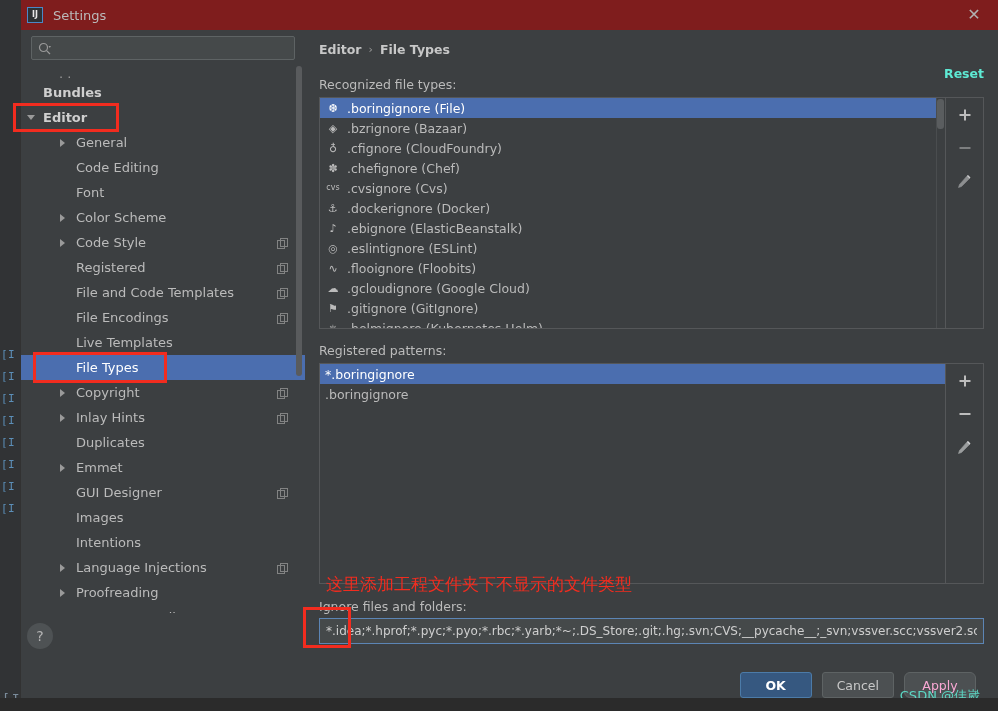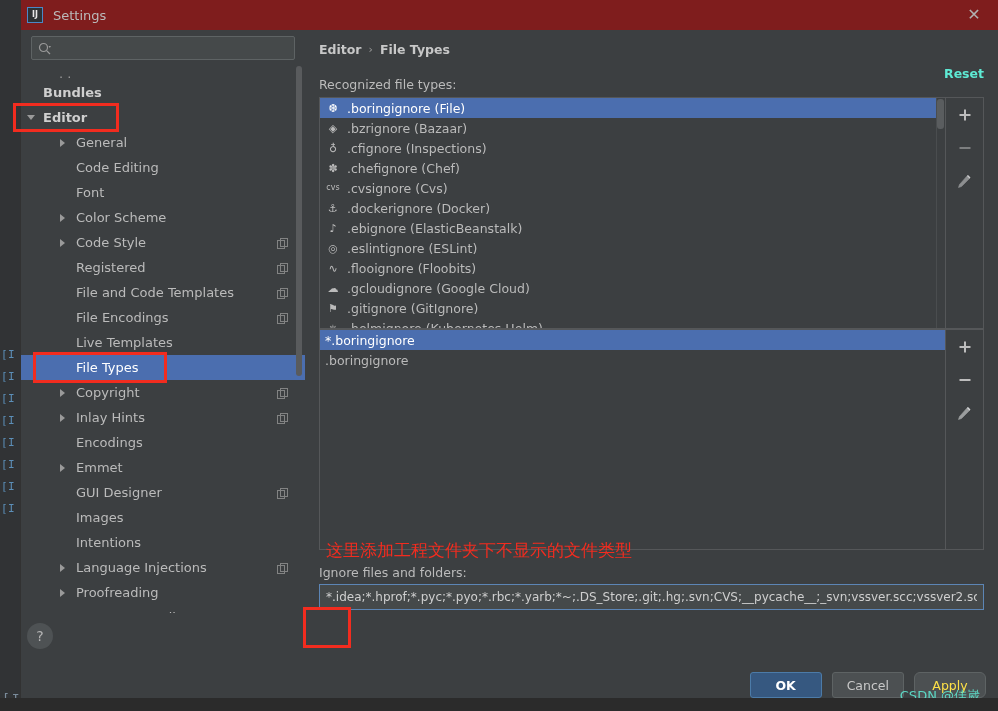--- a/index.html
+++ b/index.html
@@ -194,30 +194,30 @@
   }
   .redbox {
     position: absolute; border: 3px solid #f22c1f; pointer-events: none;
     z-index: 30;
   }
 
   
   #footer {
     height: 52px; flex: 0 0 52px; position: relative;
     display: flex; align-items: center; justify-content: flex-end;
-    padding-right: 12px; gap: 10px; background: #3c3f41;
+    padding-right: 22px; gap: 10px; background: #3c3f41;
   }
   .btn {
     min-width: 72px; height: 26px; border-radius: 3px;
     font-size: 12.5px; display: flex; align-items: center;
     justify-content: center; cursor: pointer; padding: 0 14px;
   }
   .btn.primary { background: #365880; border: 1px solid #4c7ba8; color: #ffffff; font-weight: bold; }
   .btn.normal  { background: #4c5052; border: 1px solid #5e6364; color: #c8c8c8; }
-  .btn.normal.disabledish { color: #fde047; border-radius: 6px; }
+  .btn.normal.disabledish { color: #f9a8d4; border-radius: 6px; }
   #watermark {
     position: absolute; right: 18px; bottom: 6px;
     color: #5eead4; font-size: 13px; opacity: .88;
   }
   #bottom-strip {
     position: absolute; left: 0; bottom: 0; width: 998px; height: 13px;
     background: #2b2b2b;
   }
 </style>
 </head>
@@ -330,21 +330,21 @@
             </div>
             <div class="tree-row depth1">
               <span class="arrow"></span>
               <span>Inlay Hints</span>
               <span class="copy-badge"><svg width="11" height="11" viewBox="0 0 11 11">
                   <rect x="0.5" y="2.5" width="7" height="8" fill="none" stroke="#9a9a9a" stroke-width="1"></rect>
                   <rect x="3.5" y="0.5" width="7" height="8" fill="none" stroke="#9a9a9a" stroke-width="1"></rect>
                 </svg></span>
             </div>
             <div class="tree-row depth1">
-              <span>Encodings</span>
+              <span>Duplicates</span>
             </div>
             <div class="tree-row depth1">
               <span class="arrow"></span>
               <span>Emmet</span>
             </div>
             <div class="tree-row depth1">
               <span>GUI Designer</span>
               <span class="copy-badge"><svg width="11" height="11" viewBox="0 0 11 11">
                   <rect x="0.5" y="2.5" width="7" height="8" fill="none" stroke="#9a9a9a" stroke-width="1"></rect>
                   <rect x="3.5" y="0.5" width="7" height="8" fill="none" stroke="#9a9a9a" stroke-width="1"></rect>
@@ -396,21 +396,21 @@
               <div class="list-item selected">
                 <span class="ft-icon">❆</span>
                 <span>.boringignore (File)</span>
               </div>
               <div class="list-item">
                 <span class="ft-icon">◈</span>
                 <span>.bzrignore (Bazaar)</span>
               </div>
               <div class="list-item">
                 <span class="ft-icon">♁</span>
-                <span>.cfignore (Inspections)</span>
+                <span>.cfignore (CloudFoundry)</span>
               </div>
               <div class="list-item">
                 <span class="ft-icon">✽</span>
                 <span>.chefignore (Chef)</span>
               </div>
               <div class="list-item">
                 <span class="ft-icon" style="font-size: 8px;">cvs</span>
                 <span>.cvsignore (Cvs)</span>
               </div>
               <div class="list-item">
@@ -460,20 +460,21 @@
           </div>
           <div class="tb-btn">
             <svg width="15" height="15" viewBox="0 0 15 15">
               <path d="M10.5 1.5 L13 4 L4.5 12.5 L1.5 13.5 L2.5 10.5 Z" fill="#8d8f90" stroke="#8d8f90" stroke-width="0.6"></path>
               <path d="M10.5 1.5 L13 4" stroke="#c9cacb" stroke-width="1.4"></path>
             </svg>
           </div>
         </div>
       </div>
 
+      <div class="section-label" style="margin-top:14px">Registered patterns:</div>
       <div class="list-row-wrap">
         <div class="listbox" style="height:221px">
           <div id="pattern-items">
               <div class="list-item selected">
                 <span>*.boringignore</span>
               </div>
               <div class="list-item">
                 <span>.boringignore</span>
               </div>
             </div>

